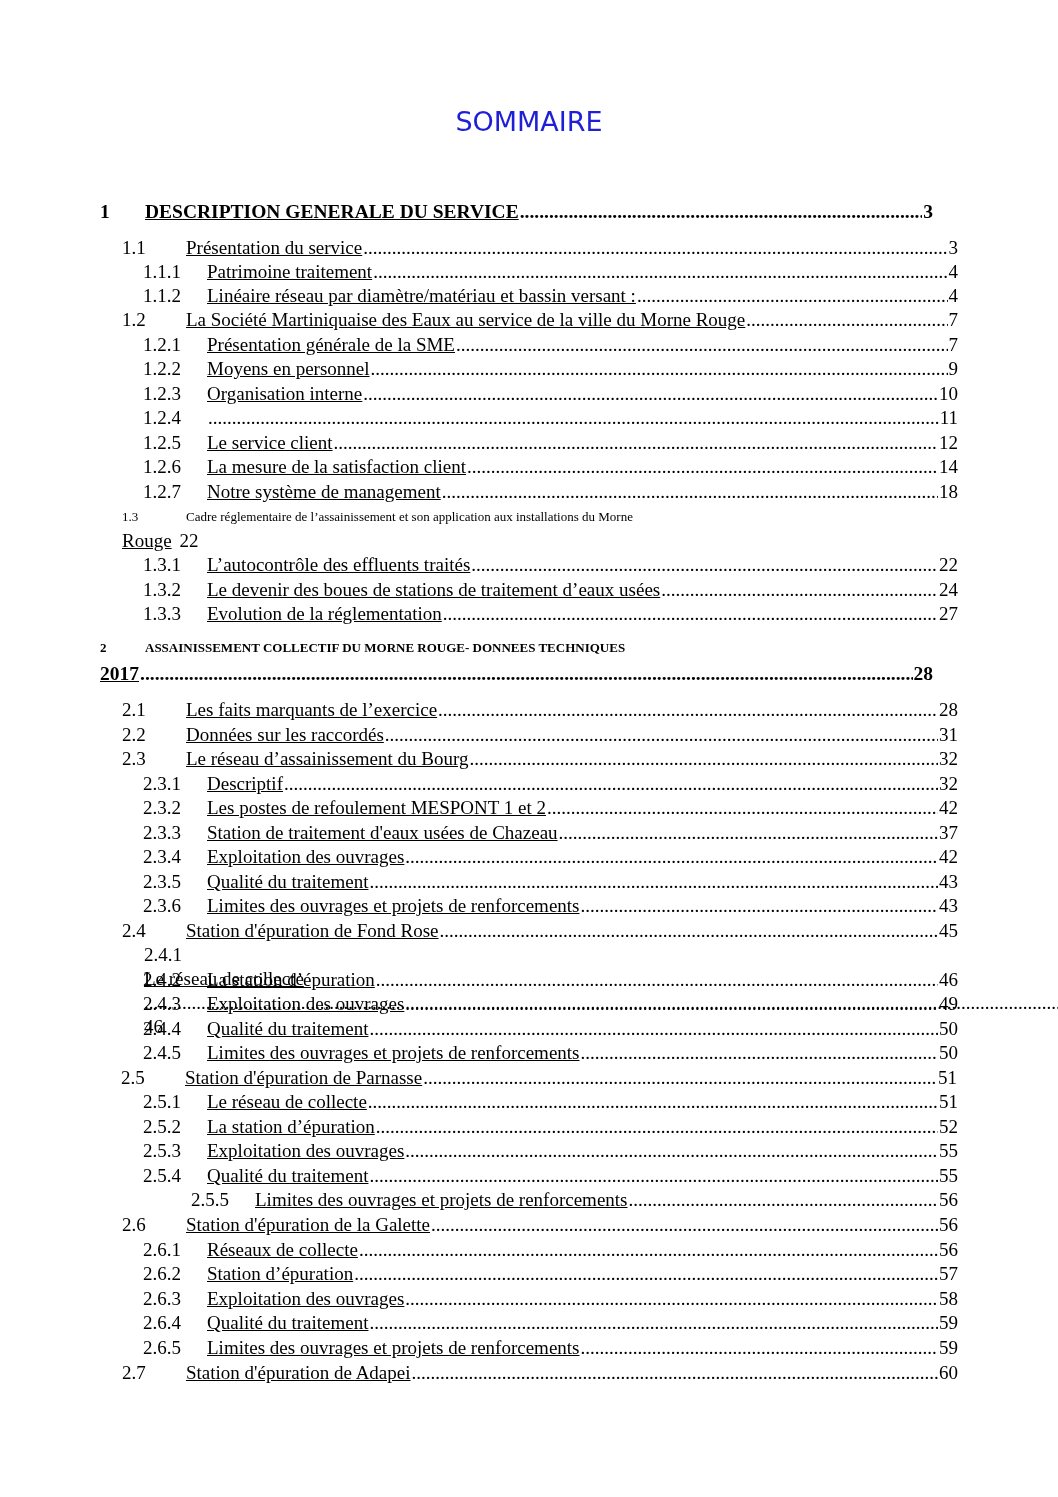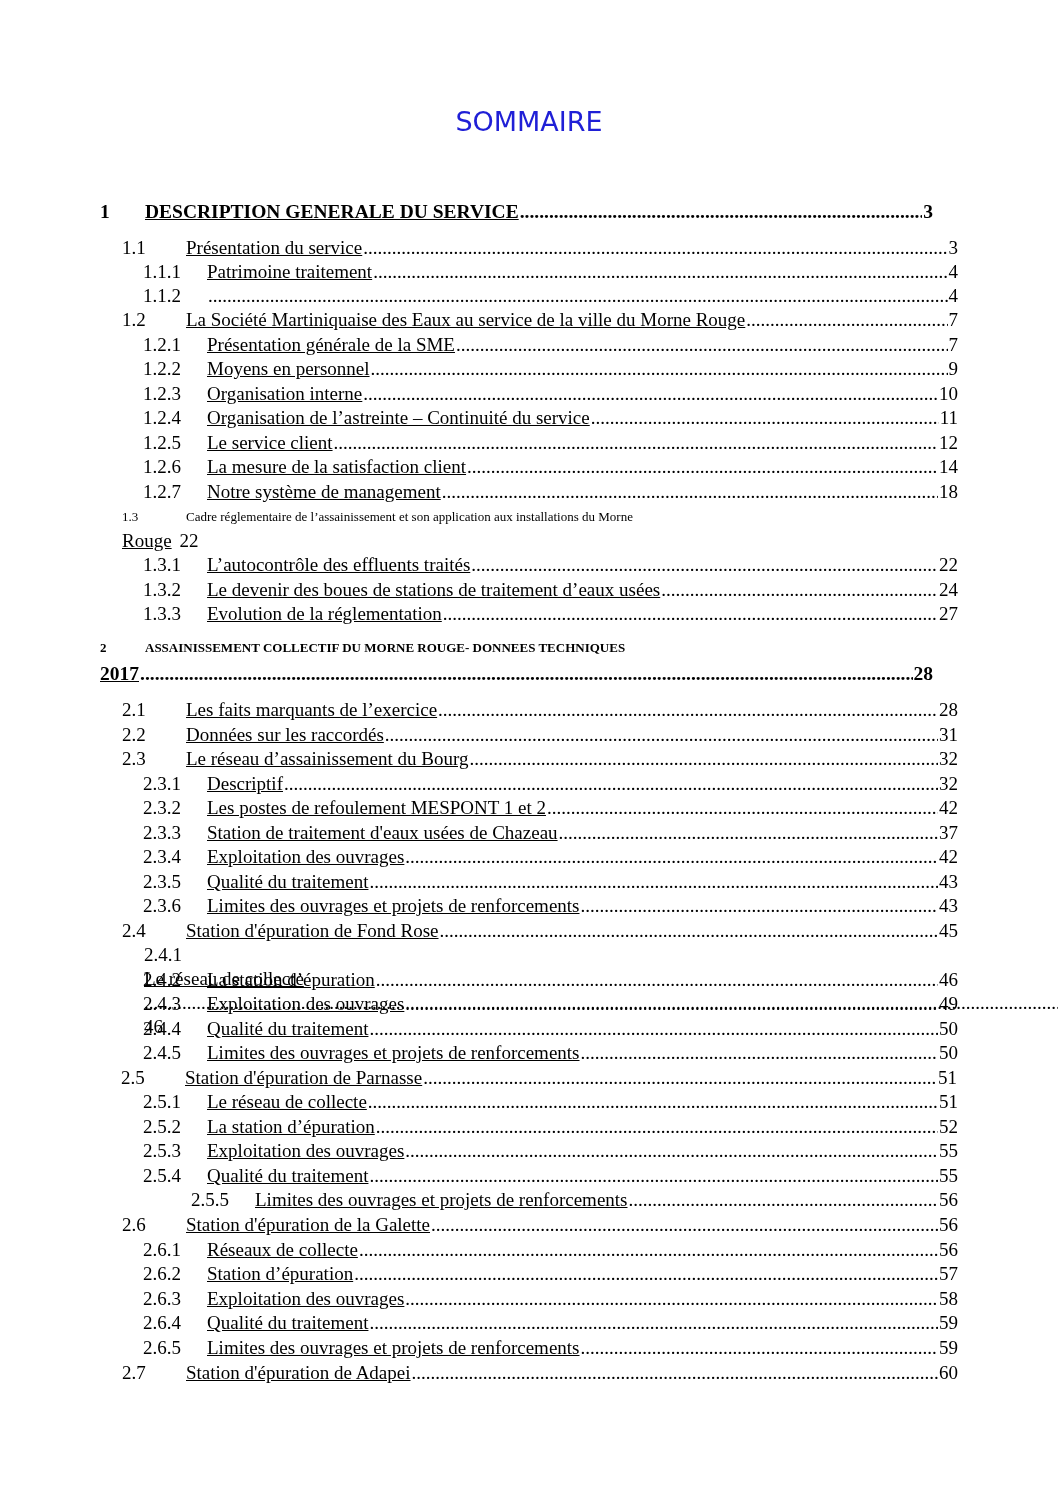--- a/index.html
+++ b/index.html
@@ -37,20 +37,21 @@
       <span class="page">3</span>
     </div>
     <div class="row" style="top: 260px; left: 143px; width: 815px;">
       <span class="num" style="width: 64px;">1.1.1</span>
       <span class="label">Patrimoine traitement</span>
       <span class="leader"></span>
       <span class="page">4</span>
     </div>
     <div class="row" style="top: 284px; left: 143px; width: 815px;">
       <span class="num" style="width: 64px;">1.1.2</span>
+      <span class="label">Linéaire réseau par diamètre/matériau et bassin versant :</span>
       <span class="leader"></span>
       <span class="page">4</span>
     </div>
     <div class="row" style="top: 308px; left: 122px; width: 836px;">
       <span class="num" style="width: 64px;">1.2</span>
       <span class="label">La Société Martiniquaise des Eaux au service de la ville du Morne Rouge</span>
       <span class="leader"></span>
       <span class="page">7</span>
     </div>
     <div class="row" style="top: 333px; left: 143px; width: 815px;">
@@ -66,21 +67,20 @@
       <span class="page">9</span>
     </div>
     <div class="row" style="top: 382px; left: 143px; width: 815px;">
       <span class="num" style="width: 64px;">1.2.3</span>
       <span class="label">Organisation interne</span>
       <span class="leader"></span>
       <span class="page">10</span>
     </div>
     <div class="row" style="top: 406px; left: 143px; width: 815px;">
       <span class="num" style="width: 64px;">1.2.4</span>
-      <span class="label">Organisation de l’astreinte – Continuité du service</span>
       <span class="leader"></span>
       <span class="page">11</span>
     </div>
     <div class="row" style="top: 431px; left: 143px; width: 815px;">
       <span class="num" style="width: 64px;">1.2.5</span>
       <span class="label">Le service client</span>
       <span class="leader"></span>
       <span class="page">12</span>
     </div>
     <div class="row" style="top: 455px; left: 143px; width: 815px;">

